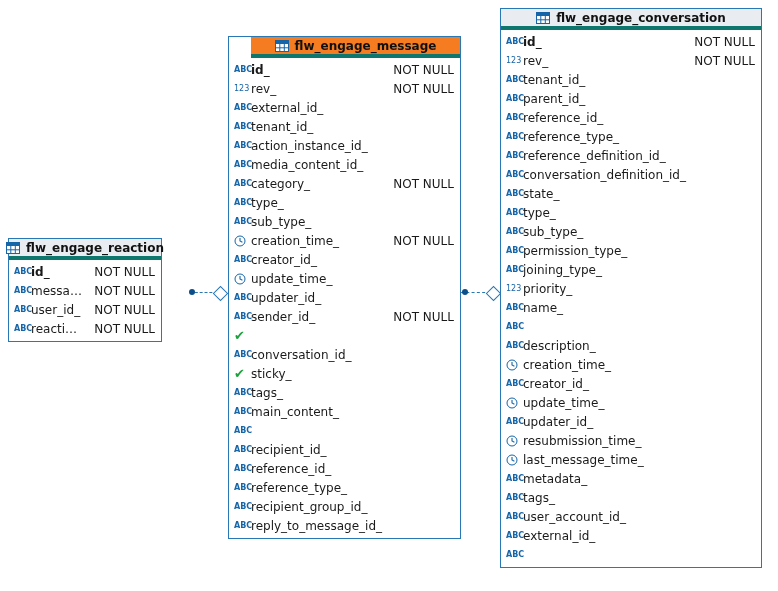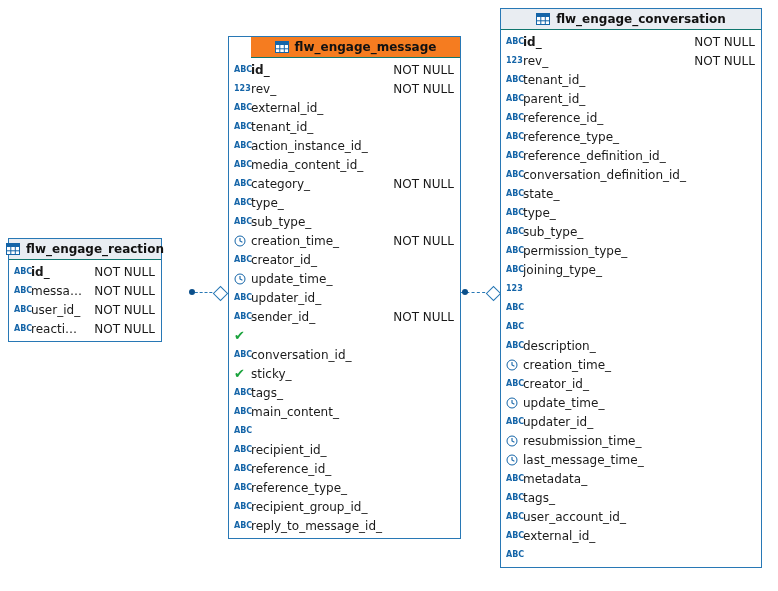--- a/index.html
+++ b/index.html
@@ -22,21 +22,21 @@
     background: #ffffff;
     box-sizing: border-box;
   }
   .table-header {
     display: flex;
     align-items: center;
     justify-content: center;
     gap: 6px;
     height: 21px;
     box-sizing: border-box;
-    border-bottom: 1px solid #0f766e;
+    border-bottom: 4px solid #0f766e;
     font-weight: bold;
     font-size: 12px;
     color: #111;
     padding: 0 4px;
   }
   .hdr-plain { background: #e9edf2; }
   .hdr-accent { background: #f57c20; margin-left: 22px; }
   .tbl-icon {
     width: 14px; height: 12px;
     flex: 0 0 auto;
@@ -76,21 +76,21 @@
   .ic-abc {
     font-family: "DejaVu Sans", "Liberation Sans", sans-serif;
     font-size: 8px;
     font-weight: bold;
     color: #1565a8;
     letter-spacing: 0px;
   }
   .ic-123 {
     font-family: "DejaVu Sans", "Liberation Sans", sans-serif;
     font-size: 8px;
-    font-weight: bold;
+    font-weight: normal;
     color: #1565a8;
   }
   .ic-clock { display:block; }
   .ic-check {
     color: #1aa33c;
     font-size: 13px;
     font-weight: bold;
     line-height: 1;
   }
 
@@ -470,26 +470,28 @@
       <span class="col-icon">
           <span class="ic-abc">ABC</span>
         </span>
       <span class="col-name">joining_type_</span>
       <span class="col-null"></span>
     </div>
     <div class="row">
       <span class="col-icon">
           <span class="ic-123">123</span>
         </span>
-      <span class="col-null"></span>
-    </div>
-    <div class="row">
-      <span class="col-icon">
-          <span class="ic-abc">ABC</span>
-        </span>
+      <span class="col-name">priority_</span>
+      <span class="col-null"></span>
+    </div>
+    <div class="row">
+      <span class="col-icon">
+          <span class="ic-abc">ABC</span>
+        </span>
+      <span class="col-name">name_</span>
       <span class="col-null"></span>
     </div>
     <div class="row">
       <span class="col-icon">
           <span class="ic-abc">ABC</span>
         </span>
       <span class="col-null"></span>
     </div>
     <div class="row">
       <span class="col-icon">

